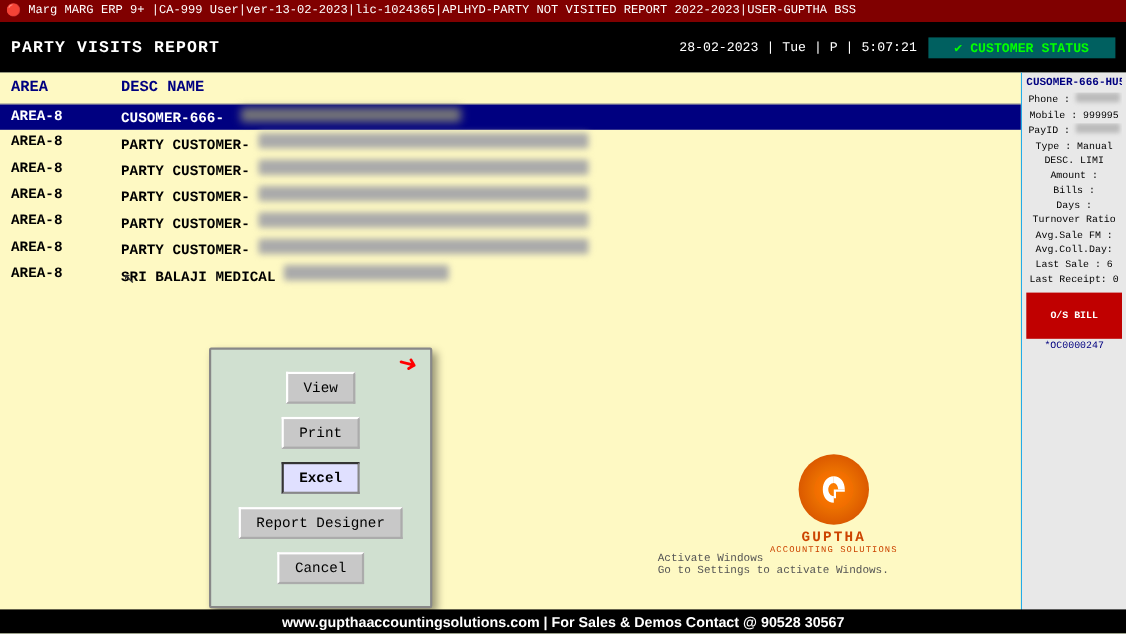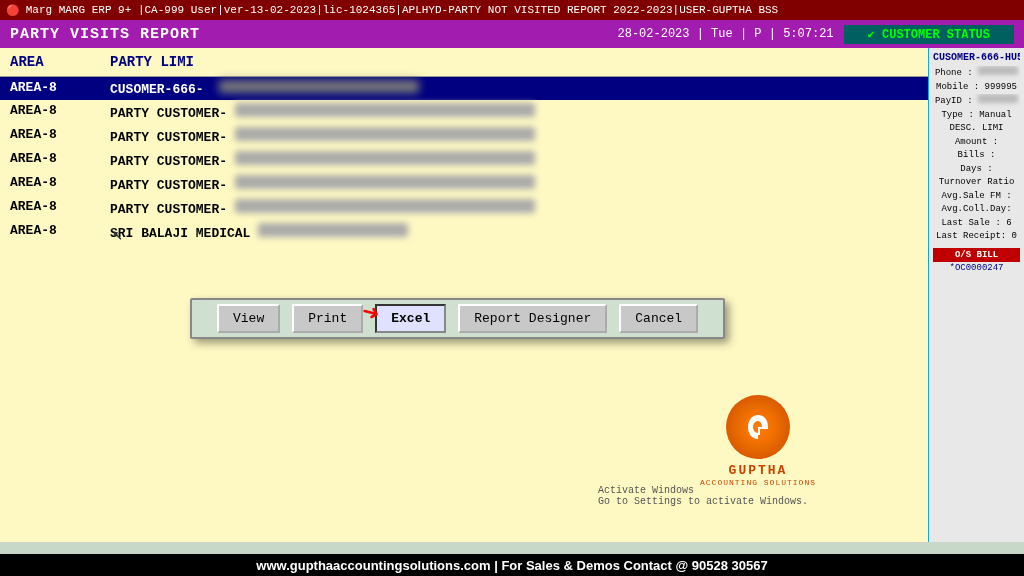--- a/index.html
+++ b/index.html
@@ -24,27 +24,27 @@
       height: 20px;
     }
     #title-bar .marg-icon {
       color: #ff4444;
       font-weight: bold;
       margin-right: 6px;
     }
 
     
     #header-bar {
-      background: #a21caf;
+      background: #000000;
       color: white;
       display: flex;
       justify-content: space-between;
       align-items: center;
       padding: 4px 10px;
-      height: 28px;
+      height: 46px;
     }
     #header-bar .app-title {
       font-size: 15px;
       font-weight: bold;
       letter-spacing: 1px;
     }
     #header-bar .header-right {
       display: flex;
       align-items: center;
       gap: 10px;
@@ -160,21 +160,21 @@
       border-radius: 1px;
     }
 
     
     #os-bill {
       margin-top: 4px;
       background: #c00000;
       color: white;
       font-size: 9px;
       font-weight: bold;
-      padding: 2px 3px;
+      padding: 16px 3px;
     }
     #os-bill-data {
       font-size: 9px;
       color: #000080;
       padding: 1px 2px;
     }
 
     
     #cursor {
       position: absolute;
@@ -187,26 +187,27 @@
     }
 
     
     #dialog {
       position: absolute;
       left: 190px;
       top: 250px;
       background: #d0e0d0;
       border: 2px solid #888;
       border-radius: 2px;
-      padding: 4px 25px;
+      padding: 20px 25px;
       z-index: 20;
       box-shadow: 4px 4px 8px rgba(0,0,0,0.4);
       display: flex;
       gap: 12px;
       align-items: center;
+      flex-direction: column;
     }
     .dialog-btn {
       background: #c8c8c8;
       border: 2px outset #fff;
       padding: 5px 14px;
       font-size: 13px;
       font-family: 'Courier New', Courier, monospace;
       cursor: pointer;
       min-width: 55px;
       text-align: center;
@@ -307,21 +308,21 @@
     <span class="customer-status">✔ CUSTOMER STATUS</span>
   </div>
 </div>
 
 <div id="main-layout">
 
   <div id="left-panel">
 
     <div id="col-headers">
       <span class="col-area">AREA</span>
-      <span class="col-party">PARTY LIMI</span>
+      <span class="col-party">DESC NAME</span>
     </div>
 
     <div id="data-table">
 
       <div class="data-row selected">
         <span class="cell-area">AREA-8</span>
         <span class="cell-party">CUSOMER-666-&nbsp;&nbsp;<span style="filter:blur(4px);background:#777;color:transparent;display:inline-block;width:200px;height:13px;border-radius:2px;"></span></span>
       </div>
 
       <div class="data-row">

